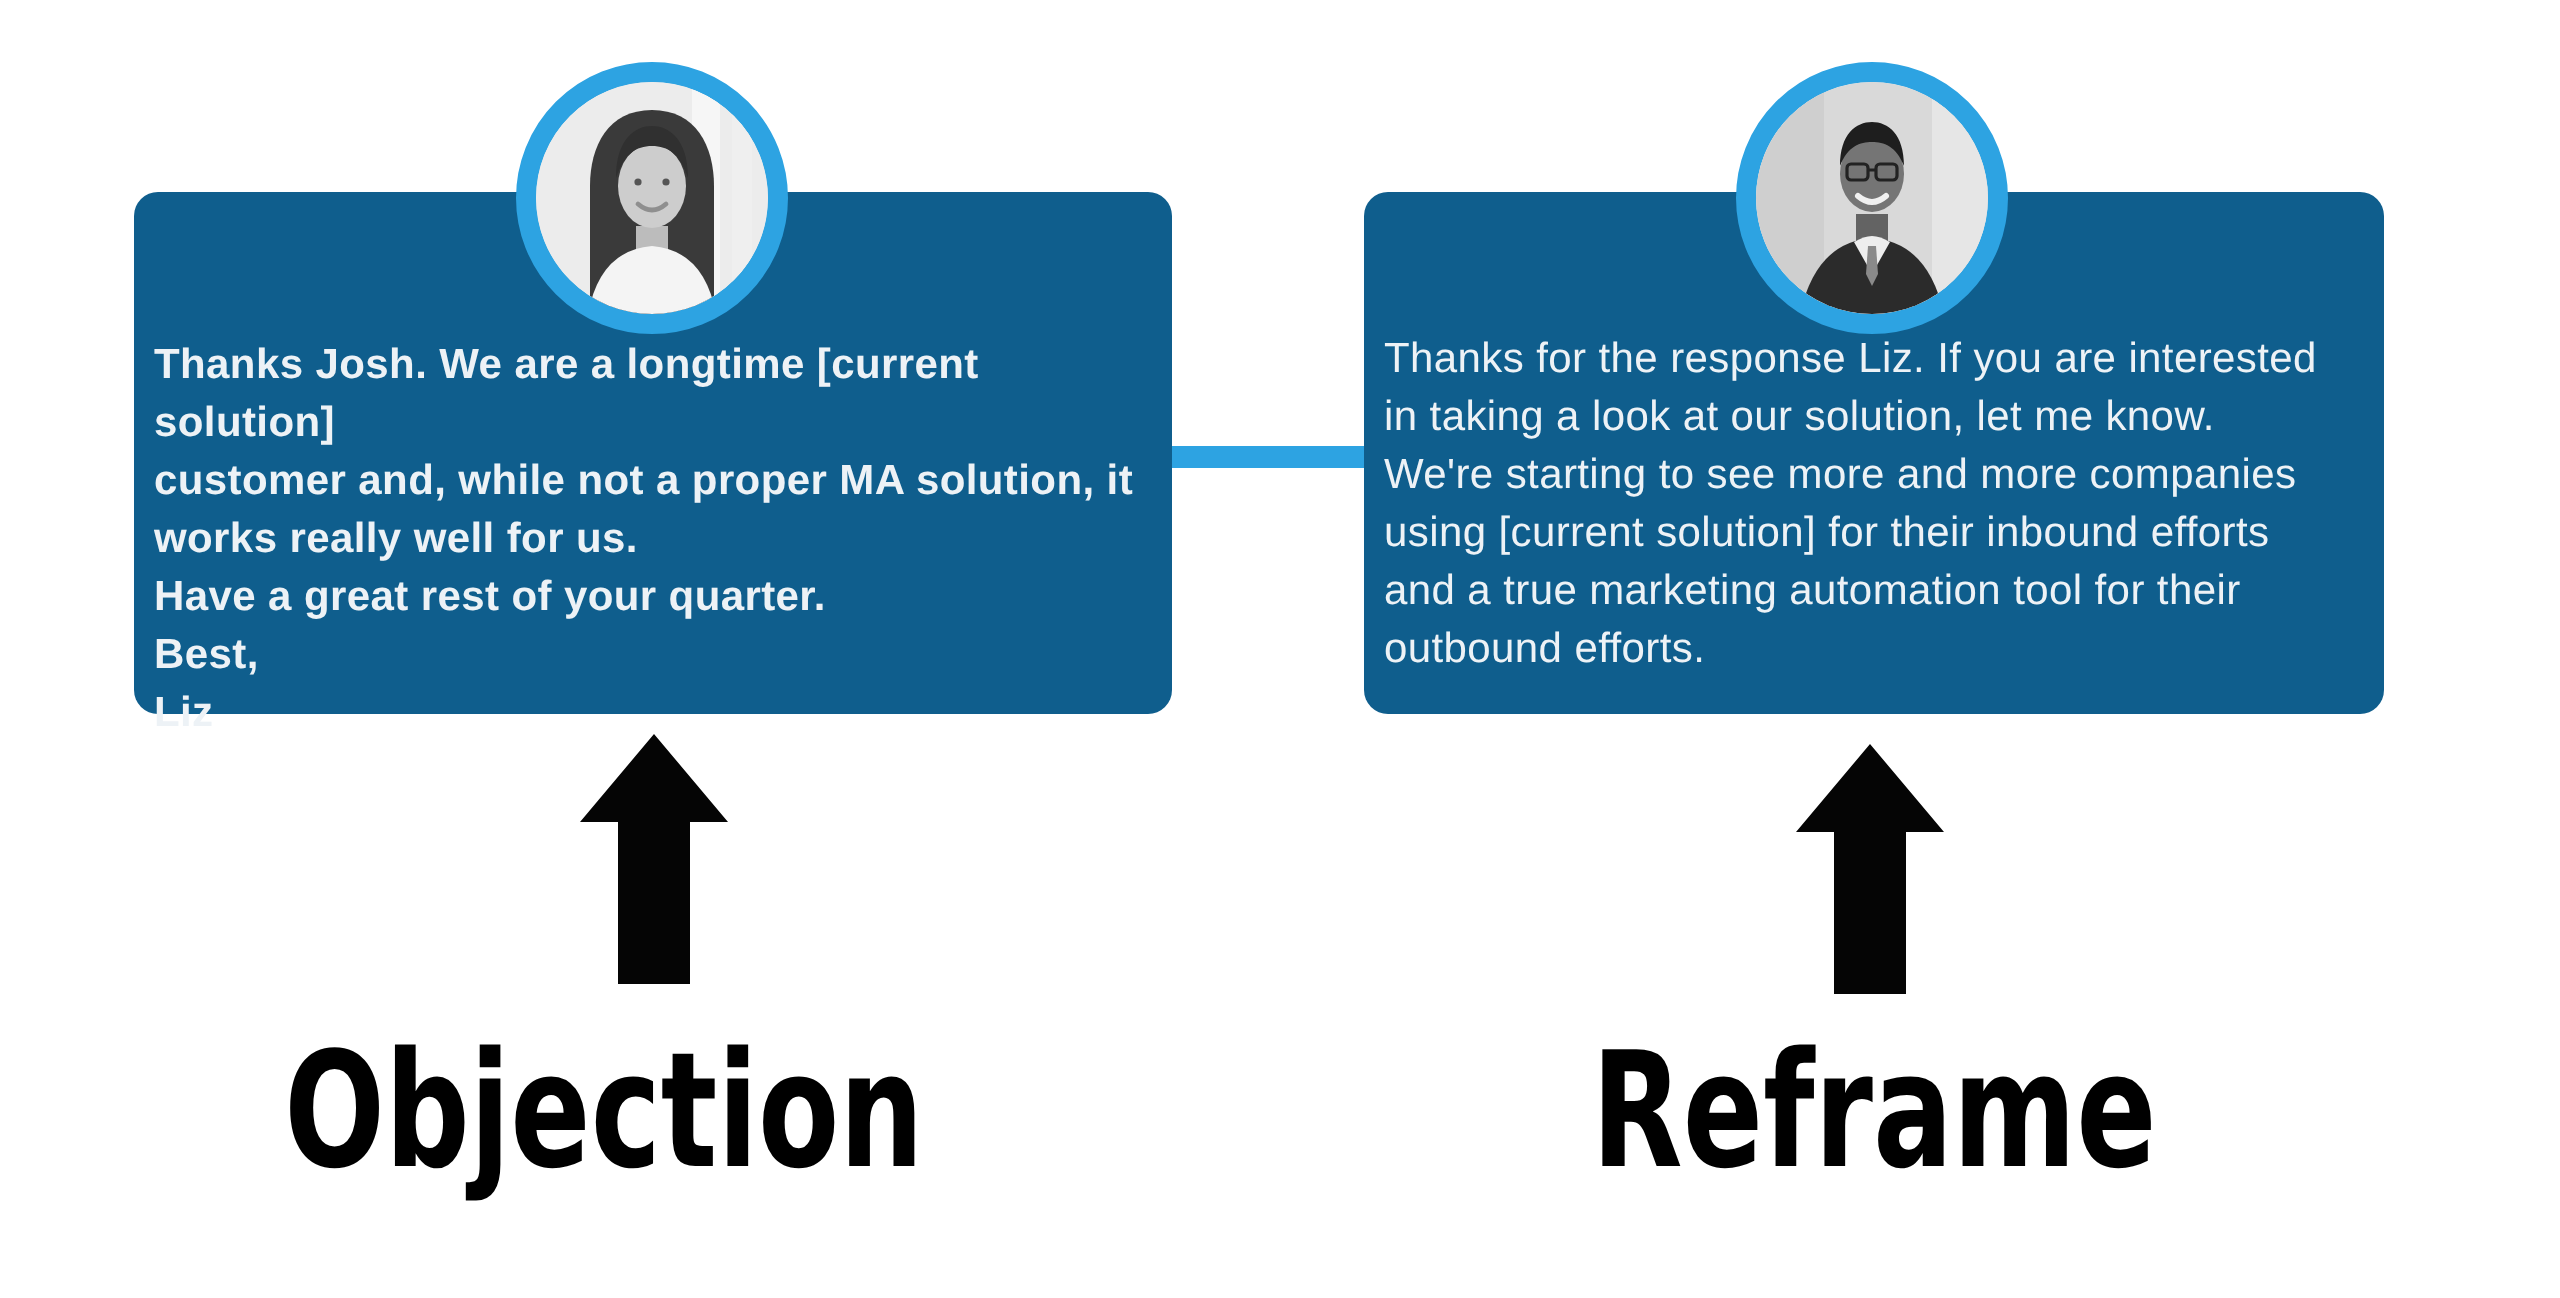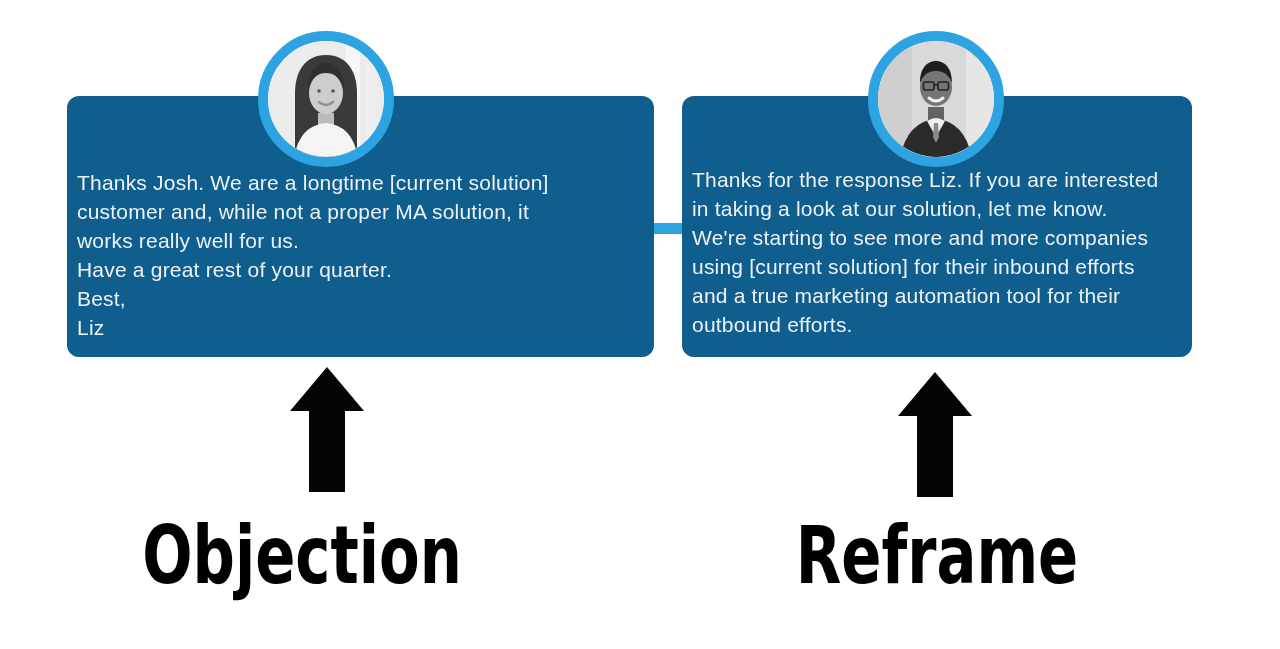--- a/index.html
+++ b/index.html
@@ -24,21 +24,21 @@
 
   
   .card {
     position: absolute;
     top: 96px;
     height: 261px;
     background: #0f5e8d;
     border-radius: 12px;
     box-sizing: border-box;
   }
-  .card.left  { left: 67px;  width: 587px; padding: 72px 12px 0 10px; }
+  .card.left  { left: 67px;  width: 519px; padding: 72px 12px 0 10px; font-weight: bold; }
   .card.right { left: 682px; width: 510px; padding: 69px 8px 0 10px; }
 
   .message {
     color: #edf2f6;
     font-size: 21px;
     line-height: 29px;
     white-space: pre-line;
     letter-spacing: 0.2px;
   }
 

